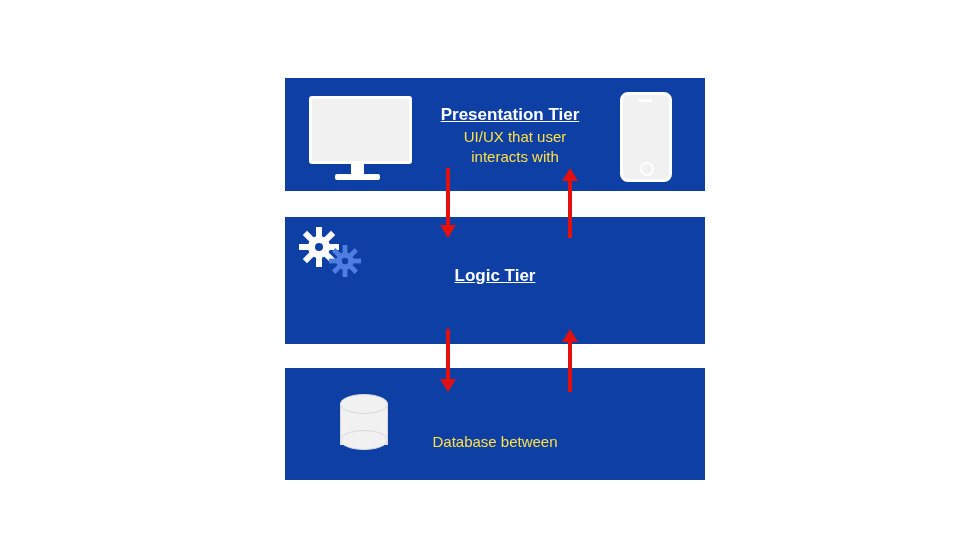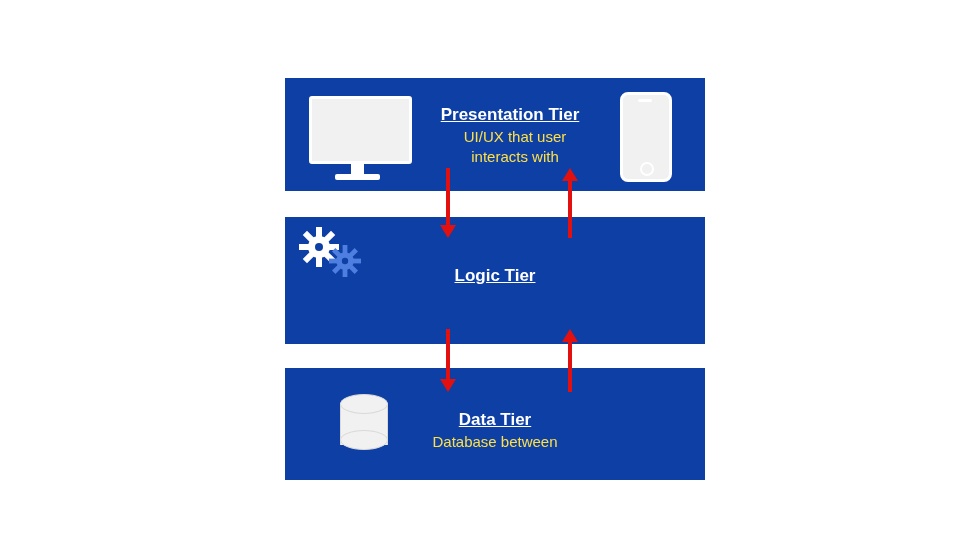--- a/index.html
+++ b/index.html
@@ -121,21 +121,20 @@
     </div>
     <div class="title t2-title">Logic Tier</div>
   </div>
 
   <div class="tier tier3">
     <div class="cyl">
       <div class="body"></div>
         <div class="bot"></div>
         <div class="top"></div>
     </div>
-    <div class="title t3-title">Data Tier</div>
     <div class="desc t3-desc">Database between</div>
   </div>
 
   <div class="arrow" style="left:448px;top:168px;height:70px;">
     <div class="shaft" style="top:0;height:57px;"></div>
     <div class="head-down" style="top:57px;"></div>
   </div>
   <div class="arrow" style="left:570px;top:168px;height:70px;">
     <div class="head-up" style="top:0;"></div>
     <div class="shaft" style="top:13px;height:57px;"></div>

